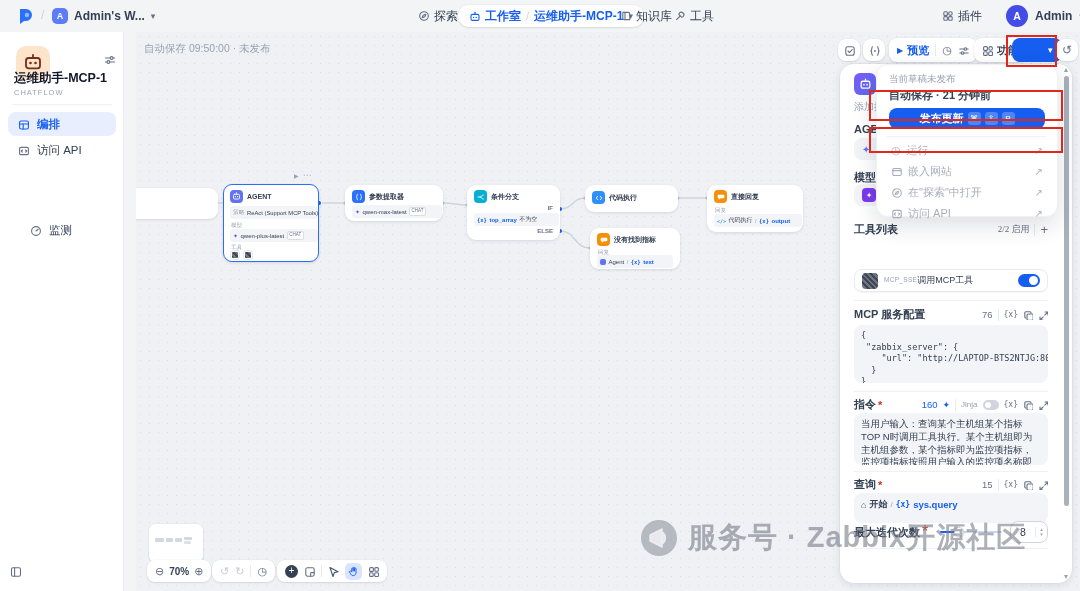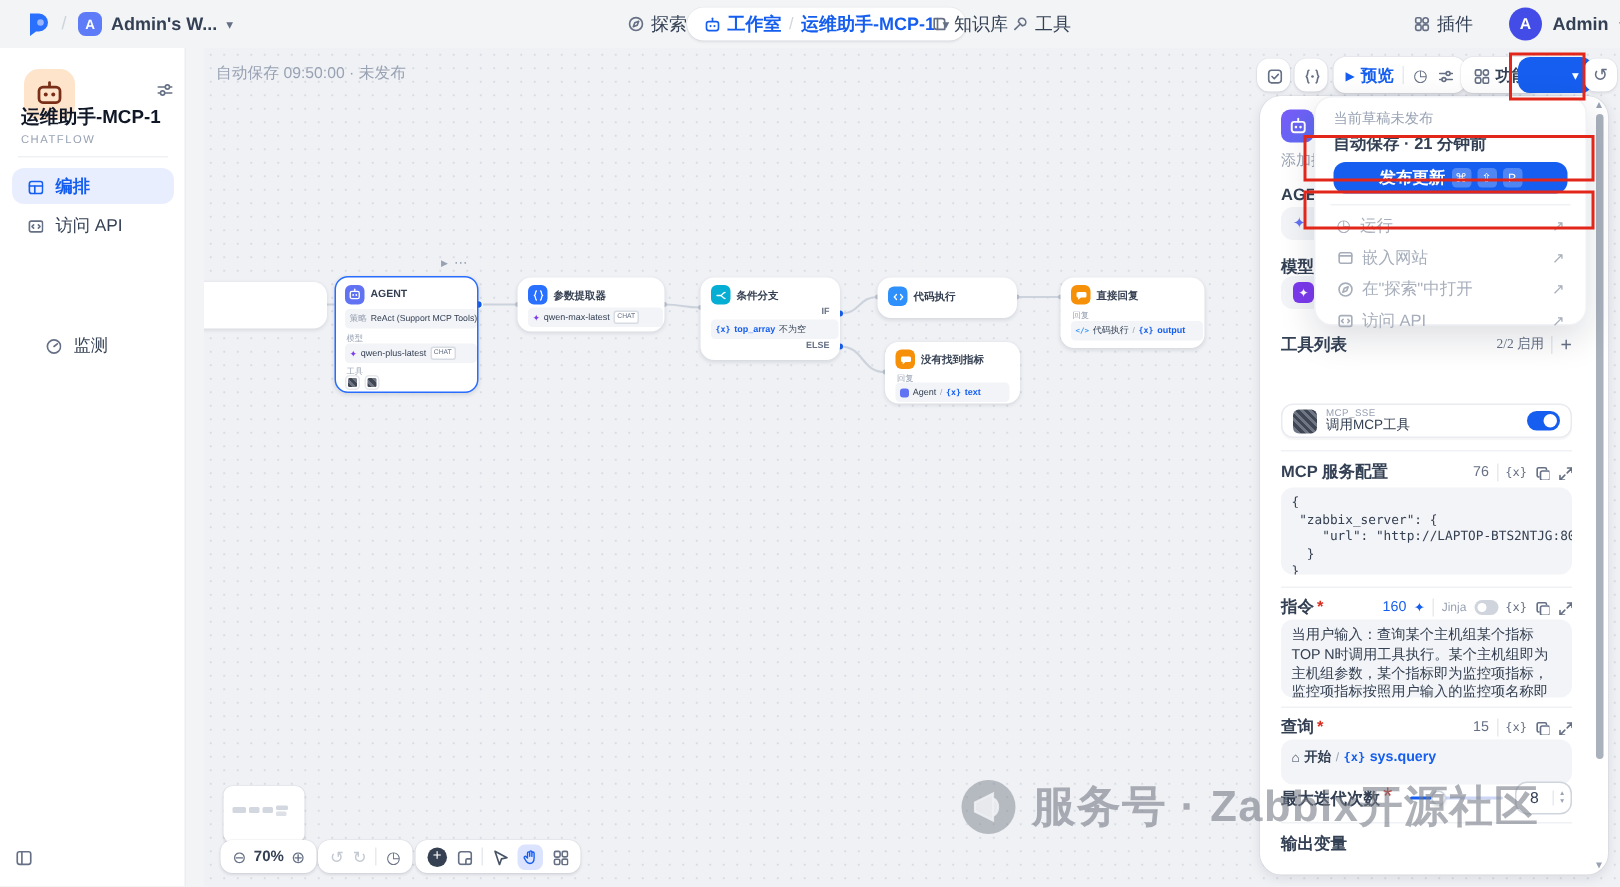--- a/index.html
+++ b/index.html
@@ -443,21 +443,21 @@
     <div class="shead" style="top:158px;">
       <span>工具列表</span>
       <span class="hicons">
         <span style="font-size:9px;font-family:Liberation Serif, serif;">2/2 启用</span>
         <span class="sep"></span>
         <span style="font-size:13px;">+</span>
       </span>
     </div>
     <div class="toolcard" style="top:205px;">
       <span class="stripes"></span>
-      <span style="display:flex;flex-direction:column;line-height:1.1;min-width:0;">
+      <span style="display:flex;flex-direction:row;line-height:1.1;min-width:0;">
         <span style="font-size:6.5px;color:#98a2b3;letter-spacing:.3px;">MCP_SSE</span>
         <span class="c-dark" style="font-size:9px;font-weight:500;">调用MCP工具</span>
       </span>
       <span class="tg" style="margin-left:auto;"></span>
     </div>
 
     <div class="pdiv" style="top:236px;"></div>
 
     <div class="shead" style="top:243px;">
       <span>MCP 服务配置</span>
@@ -544,23 +544,20 @@
       <span class="fx" style="margin-left:8px;width:38px;height:22px;border:1px solid #d0d5dd;border-radius:8px;box-sizing:border-box;background:#fff;">
         <span class="c-dark" style="font-size:10.5px;flex:1;text-align:center;">8</span>
         <span style="display:flex;flex-direction:column;border-left:1px solid #e7eaee;width:11px;align-items:center;line-height:5px;">
           <span style="font-size:5px;color:#98a2b3;">▴</span>
           <span style="font-size:5px;color:#98a2b3;">▾</span>
         </span>
       </span>
     </div>
 
     <div class="pdiv" style="top:484px;"></div>
-    <div class="shead" style="top:491px;">
-      <span>输出变量</span>
-    </div>
 
     <div class="ab" style="left:223px;top:4px;width:7px;height:511px;">
       <div style="position:absolute;top:0;left:1px;width:0;height:0;border-left:2.5px solid transparent;border-right:2.5px solid transparent;border-bottom:4px solid #98a2b3;"></div>
       <div style="position:absolute;top:8px;left:1px;width:5px;height:430px;border-radius:3px;background:#a9b1bd;"></div>
       <div style="position:absolute;bottom:0;left:1px;width:0;height:0;border-left:2.5px solid transparent;border-right:2.5px solid transparent;border-top:4px solid #98a2b3;"></div>
     </div>
   </div>
 
   <div class="ab" id="dropdown">
     <div style="font-size:9.5px;color:#98a2b3;">当前草稿未发布</div>

